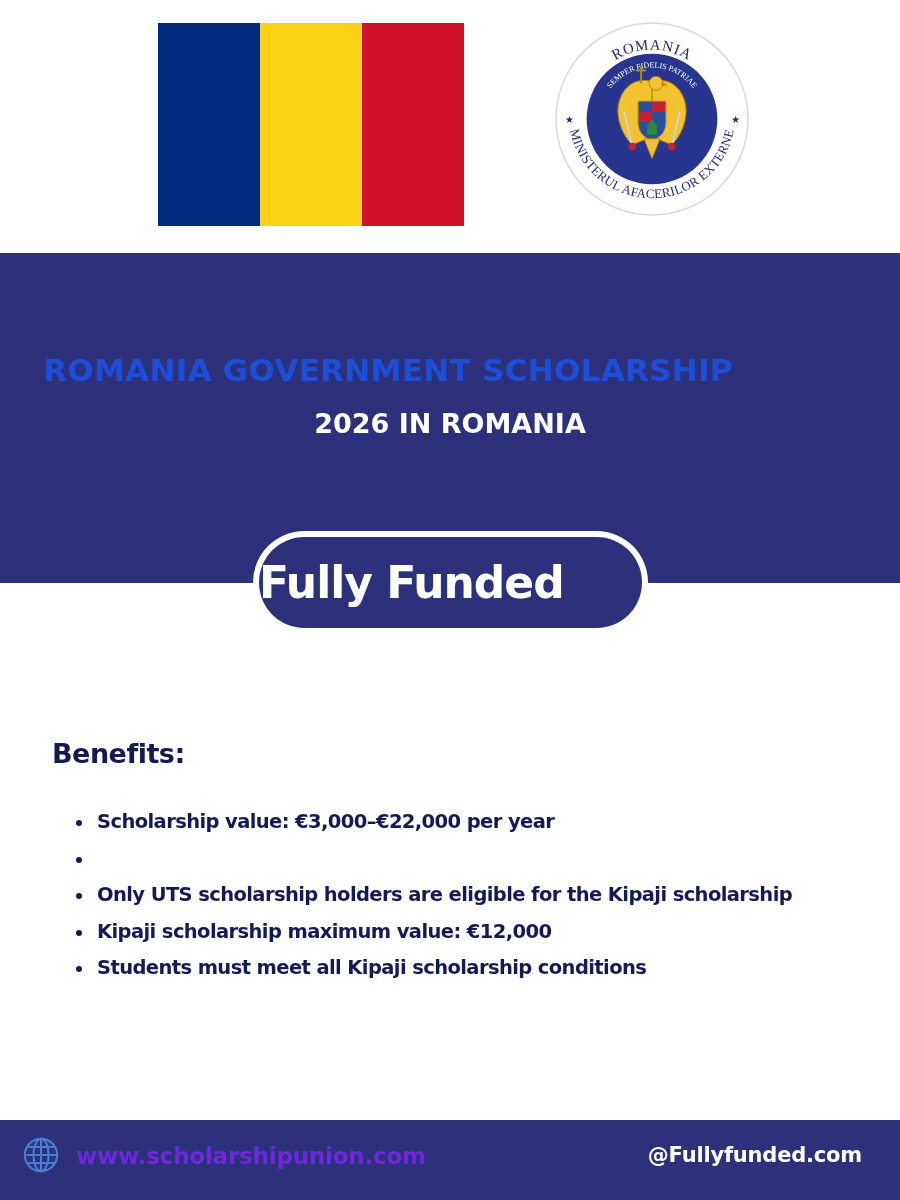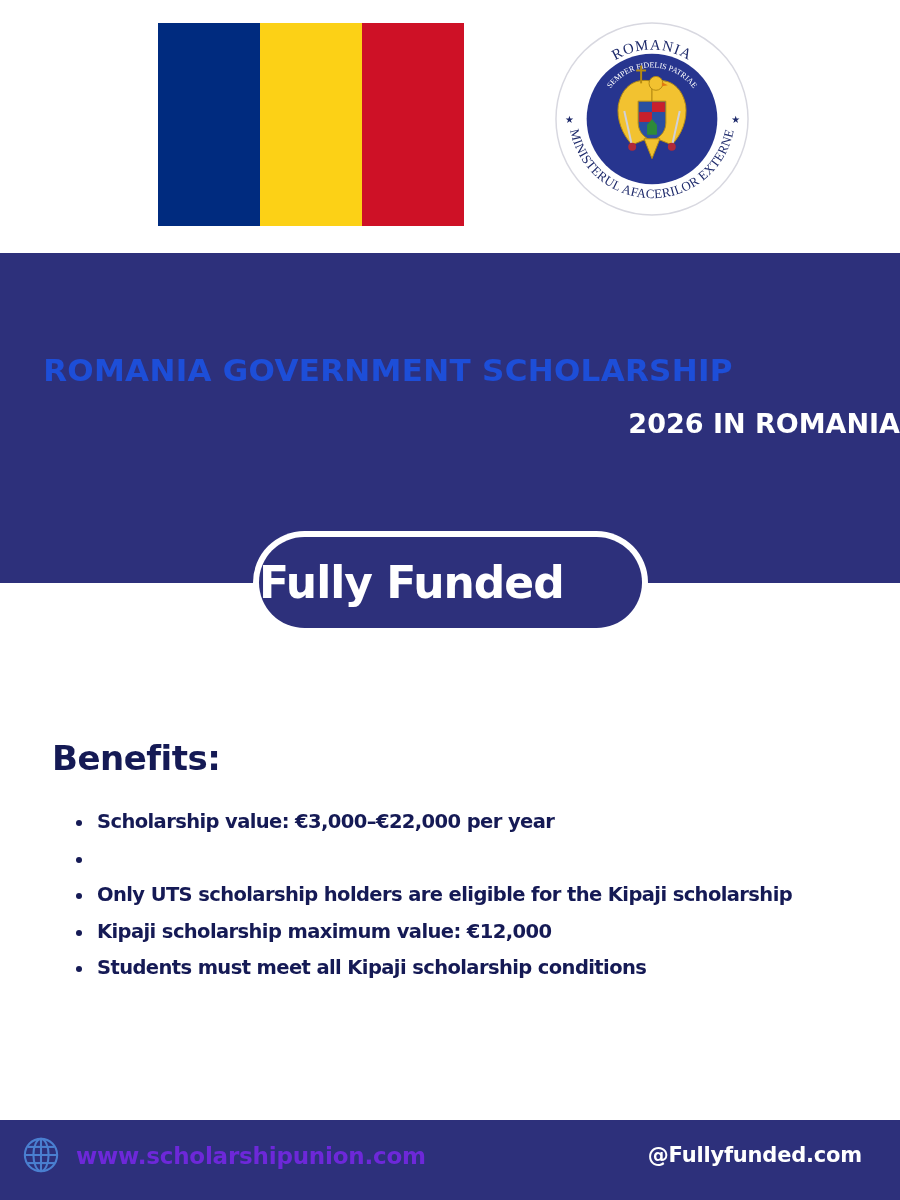--- a/index.html
+++ b/index.html
@@ -20,41 +20,41 @@
     .banner {
       position: absolute; left: 0; top: 253px; width: 900px; height: 330px;
       background: #2d307b;
     }
     .title-line1 {
       position: absolute; left: 0; top: 352px; width: 776px; text-align: center;
       color: #1d4ed8; font-family: "DejaVu Sans", sans-serif; font-weight: bold;
       font-size: 31px; letter-spacing: 0.3px;
     }
     .title-line2 {
-      position: absolute; left: 0; top: 408px; width: 900px; text-align: right;
+      position: absolute; left: 0; top: 408px; width: 900px; text-align: center;
       color: #ffffff; font-family: "DejaVu Sans", sans-serif; font-weight: bold;
       font-size: 27px;
     }
 
     .badge-outer {
       position: absolute; left: 253px; top: 531px; width: 395px; height: 103px;
       border-radius: 52px; background: #ffffff;
     }
     .badge {
       position: absolute; left: 259px; top: 537px; width: 383px; height: 91px;
       border-radius: 46px; background: #2d307b;
       display: flex; align-items: center; justify-content: flex-start;
       color: #ffffff; font-family: "DejaVu Sans", sans-serif; font-weight: bold;
       font-size: 44px; letter-spacing: -1px;
     }
 
     .benefits-heading {
       position: absolute; left: 52px; top: 738px;
       color: #151a55; font-family: "DejaVu Sans", sans-serif; font-weight: bold;
-      font-size: 34px; letter-spacing: -0.5px;
+      font-size: 27px; letter-spacing: -0.5px;
     }
     .benefits-list {
       position: absolute; left: 76px; top: 787px; list-style: none; margin-top: 20px;
     }
     .benefits-list li {
       position: relative; height: 36.5px; line-height: 30px;
       color: #151a55; font-family: "DejaVu Sans", sans-serif; font-weight: bold;
       font-size: 19.5px; letter-spacing: -0.6px; padding-left: 21px; white-space: nowrap;
     }
     .benefits-list li .bullet {

